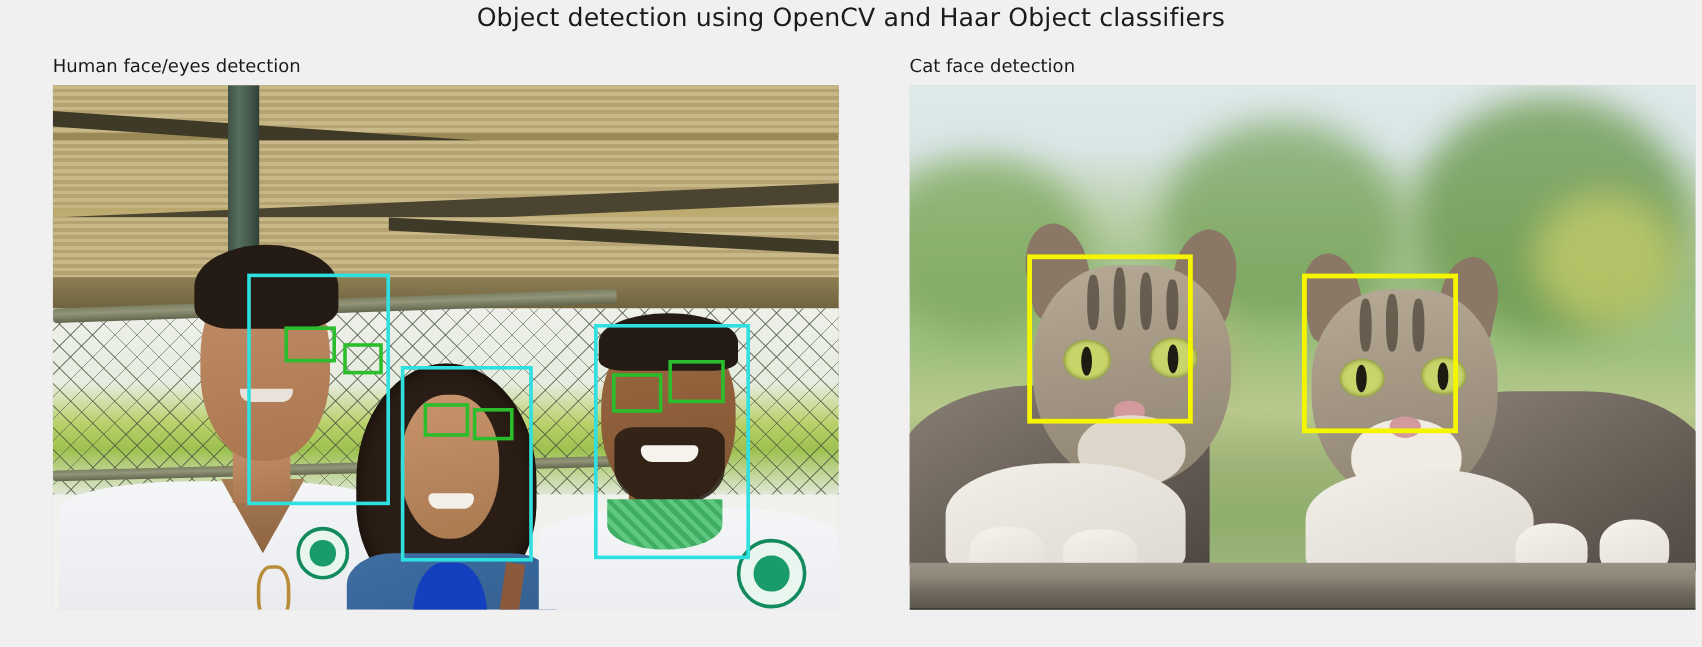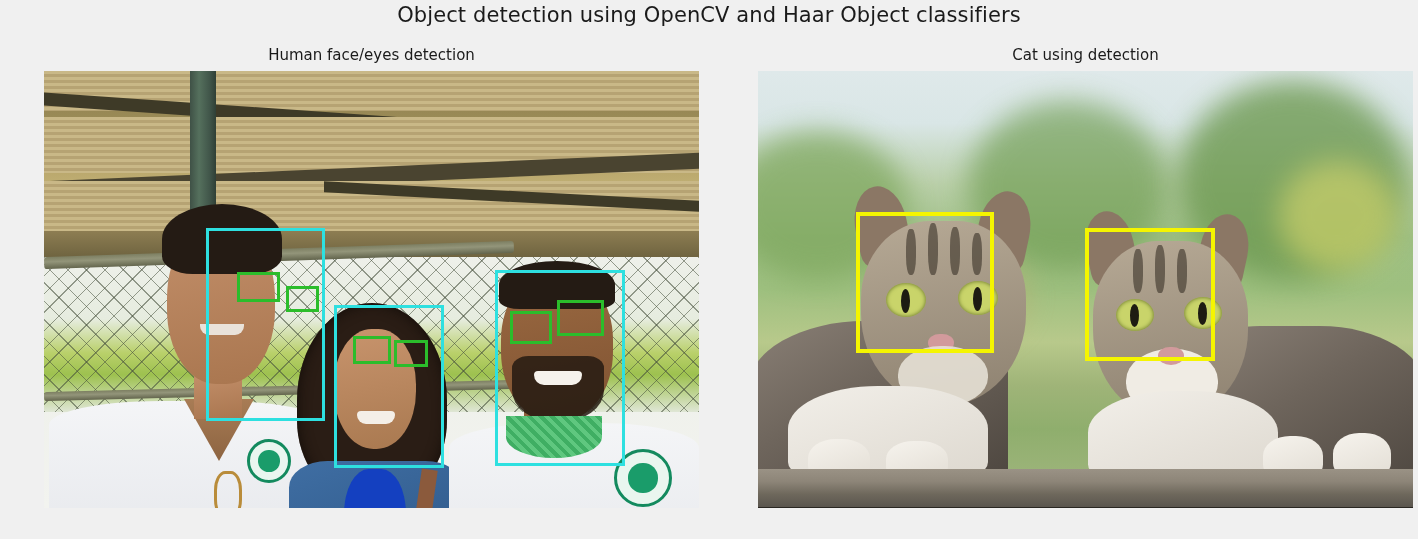--- a/index.html
+++ b/index.html
@@ -15,21 +15,21 @@
   .suptitle{
     position:absolute;left:0;top:3px;width:1418px;
     text-align:center;
     font-size:21px;color:#1a1a1a;
     letter-spacing:.1px;
   }
 
   .panel{position:absolute;}
   .panel-title{
     position:absolute;top:-25px;left:0;width:100%;
-    text-align:center;font-size:15px;color:#1a1a1a;
+    text-align:left;font-size:15px;color:#1a1a1a;
   }
   .axes{
     position:absolute;left:0;top:0;
     overflow:hidden;
     background:#ddd;
   }
 
   
   .scene{position:absolute;left:0;top:0;width:100%;height:100%;overflow:hidden;}
   .lyr{position:absolute;}
@@ -147,21 +147,21 @@
       <div class="det-box" style="left:242px;top:215px;width:33px;height:26px;border:3px solid #2bbd2b;"></div>
       <div class="det-box" style="left:309px;top:265px;width:38px;height:28px;border:3px solid #2bbd2b;"></div>
       <div class="det-box" style="left:350px;top:269px;width:34px;height:27px;border:3px solid #2bbd2b;"></div>
       <div class="det-box" style="left:466px;top:240px;width:42px;height:33px;border:3px solid #2bbd2b;"></div>
       <div class="det-box" style="left:513px;top:229px;width:47px;height:36px;border:3px solid #2bbd2b;"></div>
 
     </div>
   </div>
 
   <div class="panel" style="left:758px;top:71px;width:655px;height:437px;">
-    <div class="panel-title">Cat using detection</div>
+    <div class="panel-title">Cat face detection</div>
 
     <div class="axes" style="width:655px;height:437px;">
       <div class="scene">
         <div class="lyr r-bg"></div>
         <div class="lyr r-blob" style="left:-30px;top:60px;width:180px;height:150px;background:#7fa85f;opacity:.75;"></div>
         <div class="lyr r-blob" style="left:210px;top:30px;width:200px;height:170px;background:#74a057;opacity:.7;"></div>
         <div class="lyr r-blob" style="left:420px;top:10px;width:230px;height:200px;background:#6e9a52;opacity:.8;"></div>
         <div class="lyr r-blob" style="left:520px;top:90px;width:120px;height:110px;background:#e3dd6e;opacity:.55;"></div>
         <div class="lyr r-blob" style="left:120px;top:170px;width:150px;height:110px;background:#c9a26a;opacity:.35;"></div>
 

